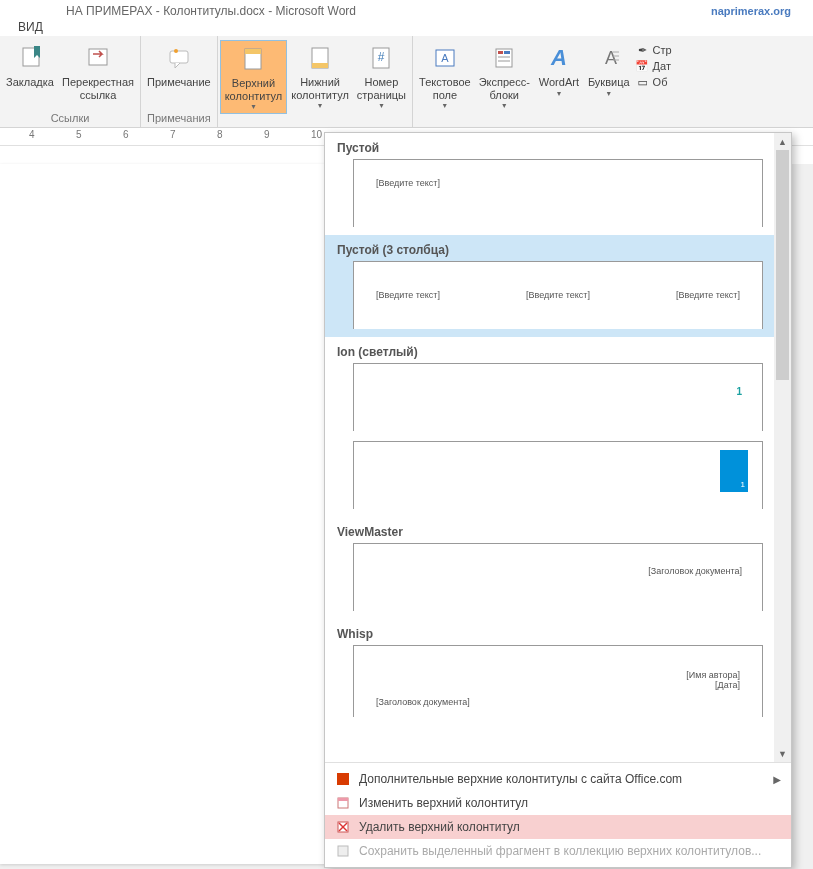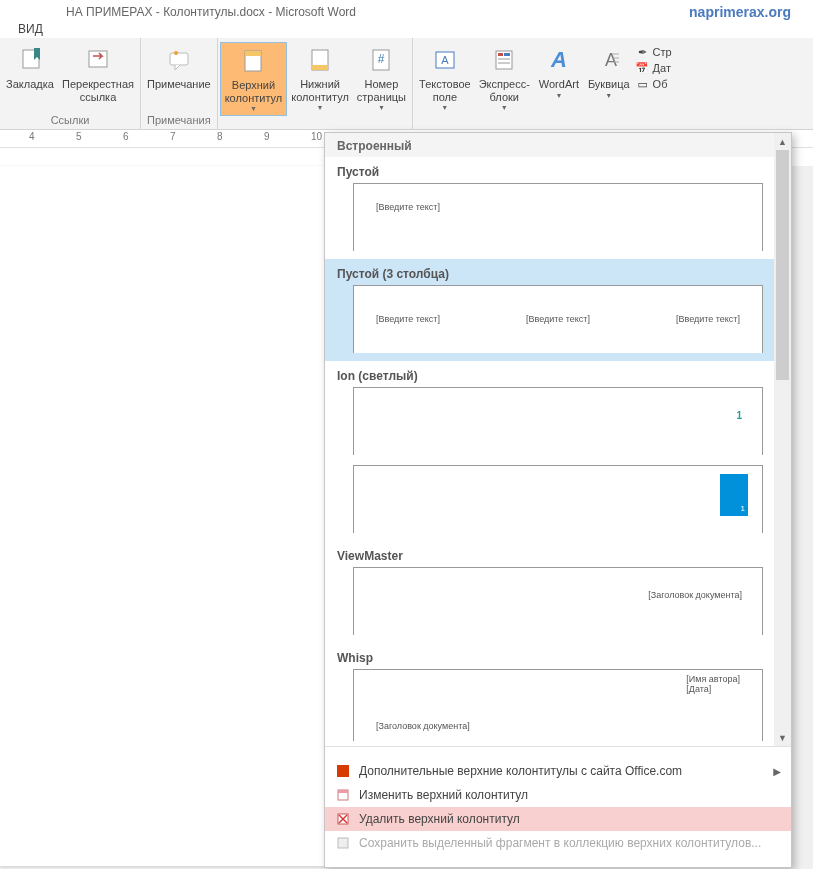--- a/index.html
+++ b/index.html
@@ -1,19 +1,19 @@
 <!DOCTYPE html>
 <html><head>
 <meta charset="utf-8">
 <style>
   * { margin: 0; padding: 0; box-sizing: border-box; font-family: "Segoe UI", Tahoma, sans-serif; }
   body { background: #fff; width: 813px; height: 869px; overflow: hidden; position: relative; }
 
   .title-bar { display: flex; justify-content: space-between; align-items: center; padding: 4px 8px 0 44px; font-size: 12px; color: #666; margin-left: 22px; }
-  .title-bar .site { color: #4a7bbf; font-weight: bold; font-size: 14px; padding-right: 14px;}
+  .title-bar .site { color: #4a7bbf; font-weight: bold; font-size: 11px; padding-right: 14px;}
   .tabs { padding: 2px 0 2px 18px; font-size: 12px; color: #444; }
 
   .ribbon { background: #f3f3f3; display: flex; border-bottom: 1px solid #d4d4d4; height: 92px; }
   .group { border-right: 1px solid #d4d4d4; display: flex; flex-direction: column; justify-content: space-between; padding: 4px 2px 2px; }
   .group-btns { display: flex; }
   .rbtn { display: flex; flex-direction: column; align-items: center; justify-content: flex-start; font-size: 11px; color: #444; padding: 2px 4px; cursor: default; text-align: center; min-width: 56px; position: relative;}
   .rbtn.active { background: #fdba74; border: 1px solid #92c0e0;}
   .rbtn .icon { width: 32px; height: 32px; display:flex; align-items:center; justify-content:center; margin-bottom: 2px;}
   .rbtn .lbl { line-height: 1.15; white-space: pre-line; }
   .rbtn .dd { font-size: 8px; color: #666; }
@@ -36,23 +36,23 @@
   .gallery-item.hover { background: #cde6f7; }
   .gi-title { font-size: 12px; color: #555; font-weight: 600; padding: 6px 0 4px; }
   .gi-preview { border: 1px solid #999; border-bottom: none; height: 68px; background: #fff; margin: 0 16px; position: relative; padding: 18px 22px 0; font-size: 9px; color: #555;}
   .gi-preview .ph { display:inline-block;}
   .gi-preview.center .ph { display:block; text-align: left;}
   .gi-preview.three { display:flex; justify-content: space-between; padding-top: 28px;}
   .gi-preview .num-teal { color: #1ba0a0; font-weight: bold; position:absolute; right: 20px; top: 22px; font-size: 10px;}
   .gi-preview .block-blue { position:absolute; right: 14px; top: 8px; width: 28px; height: 42px; background:#0091da; color:#fff; font-size:8px; display:flex; align-items:flex-end; justify-content:flex-end; padding:3px;}
   .gi-preview .right-txt { position:absolute; right: 20px; top: 22px; text-align:right;}
   .gi-preview .whisp-l { position:absolute; left: 22px; bottom: 10px;}
-  .gi-preview .whisp-r { position:absolute; right: 22px; top: 4px; text-align:left;}
-
-  .gallery-footer { border-top: 1px solid #e0e0e0; padding: 12px 0; text-align: right;}
+  .gi-preview .whisp-r { position:absolute; right: 22px; top: 24px; text-align:right;}
+
+  .gallery-footer { border-top: 1px solid #e0e0e0; padding: 4px 0; text-align: right;}
   .gf-item { display:flex; align-items:center; gap:8px; padding: 4px 10px; font-size: 12px; color:#444;}
   .gf-item.hl { background:#f8d0d0;}
   .gf-item.disabled { color:#aaa;}
   .gf-item .arrow { margin-left:auto; font-size:10px; color:#666;}
   .gf-icon { width:16px; height:16px; display:inline-flex; align-items:center; justify-content:center;}
 
   .scrollbar { position:absolute; right:0; top:0; width:17px; height:100%; background:#f0f0f0;}
   .scrollbar .up, .scrollbar .down { height:17px; display:flex; align-items:center; justify-content:center; font-size:9px; color:#666;}
   .scrollbar .thumb { position:absolute; left:2px; width:13px; background:#cdcdcd;}
 </style>
@@ -222,21 +222,20 @@
   <span style="left:264px">9</span>
   <span style="left:311px">10</span>
 </div>
 
 <div class="doc-area">
   <div class="page"></div>
 </div>
 
 <div class="gallery">
   <div class="gallery-scroll">
-    <div class="gallery-section">Встроенный</div>
 
     <div class="gallery-item">
       <div class="gi-title">Пустой</div>
       <div class="gi-preview center">
         <span class="ph">[Введите текст]</span>
       </div>
     </div>
 
     <div class="gallery-item hover">
       <div class="gi-title">Пустой (3 столбца)</div>

